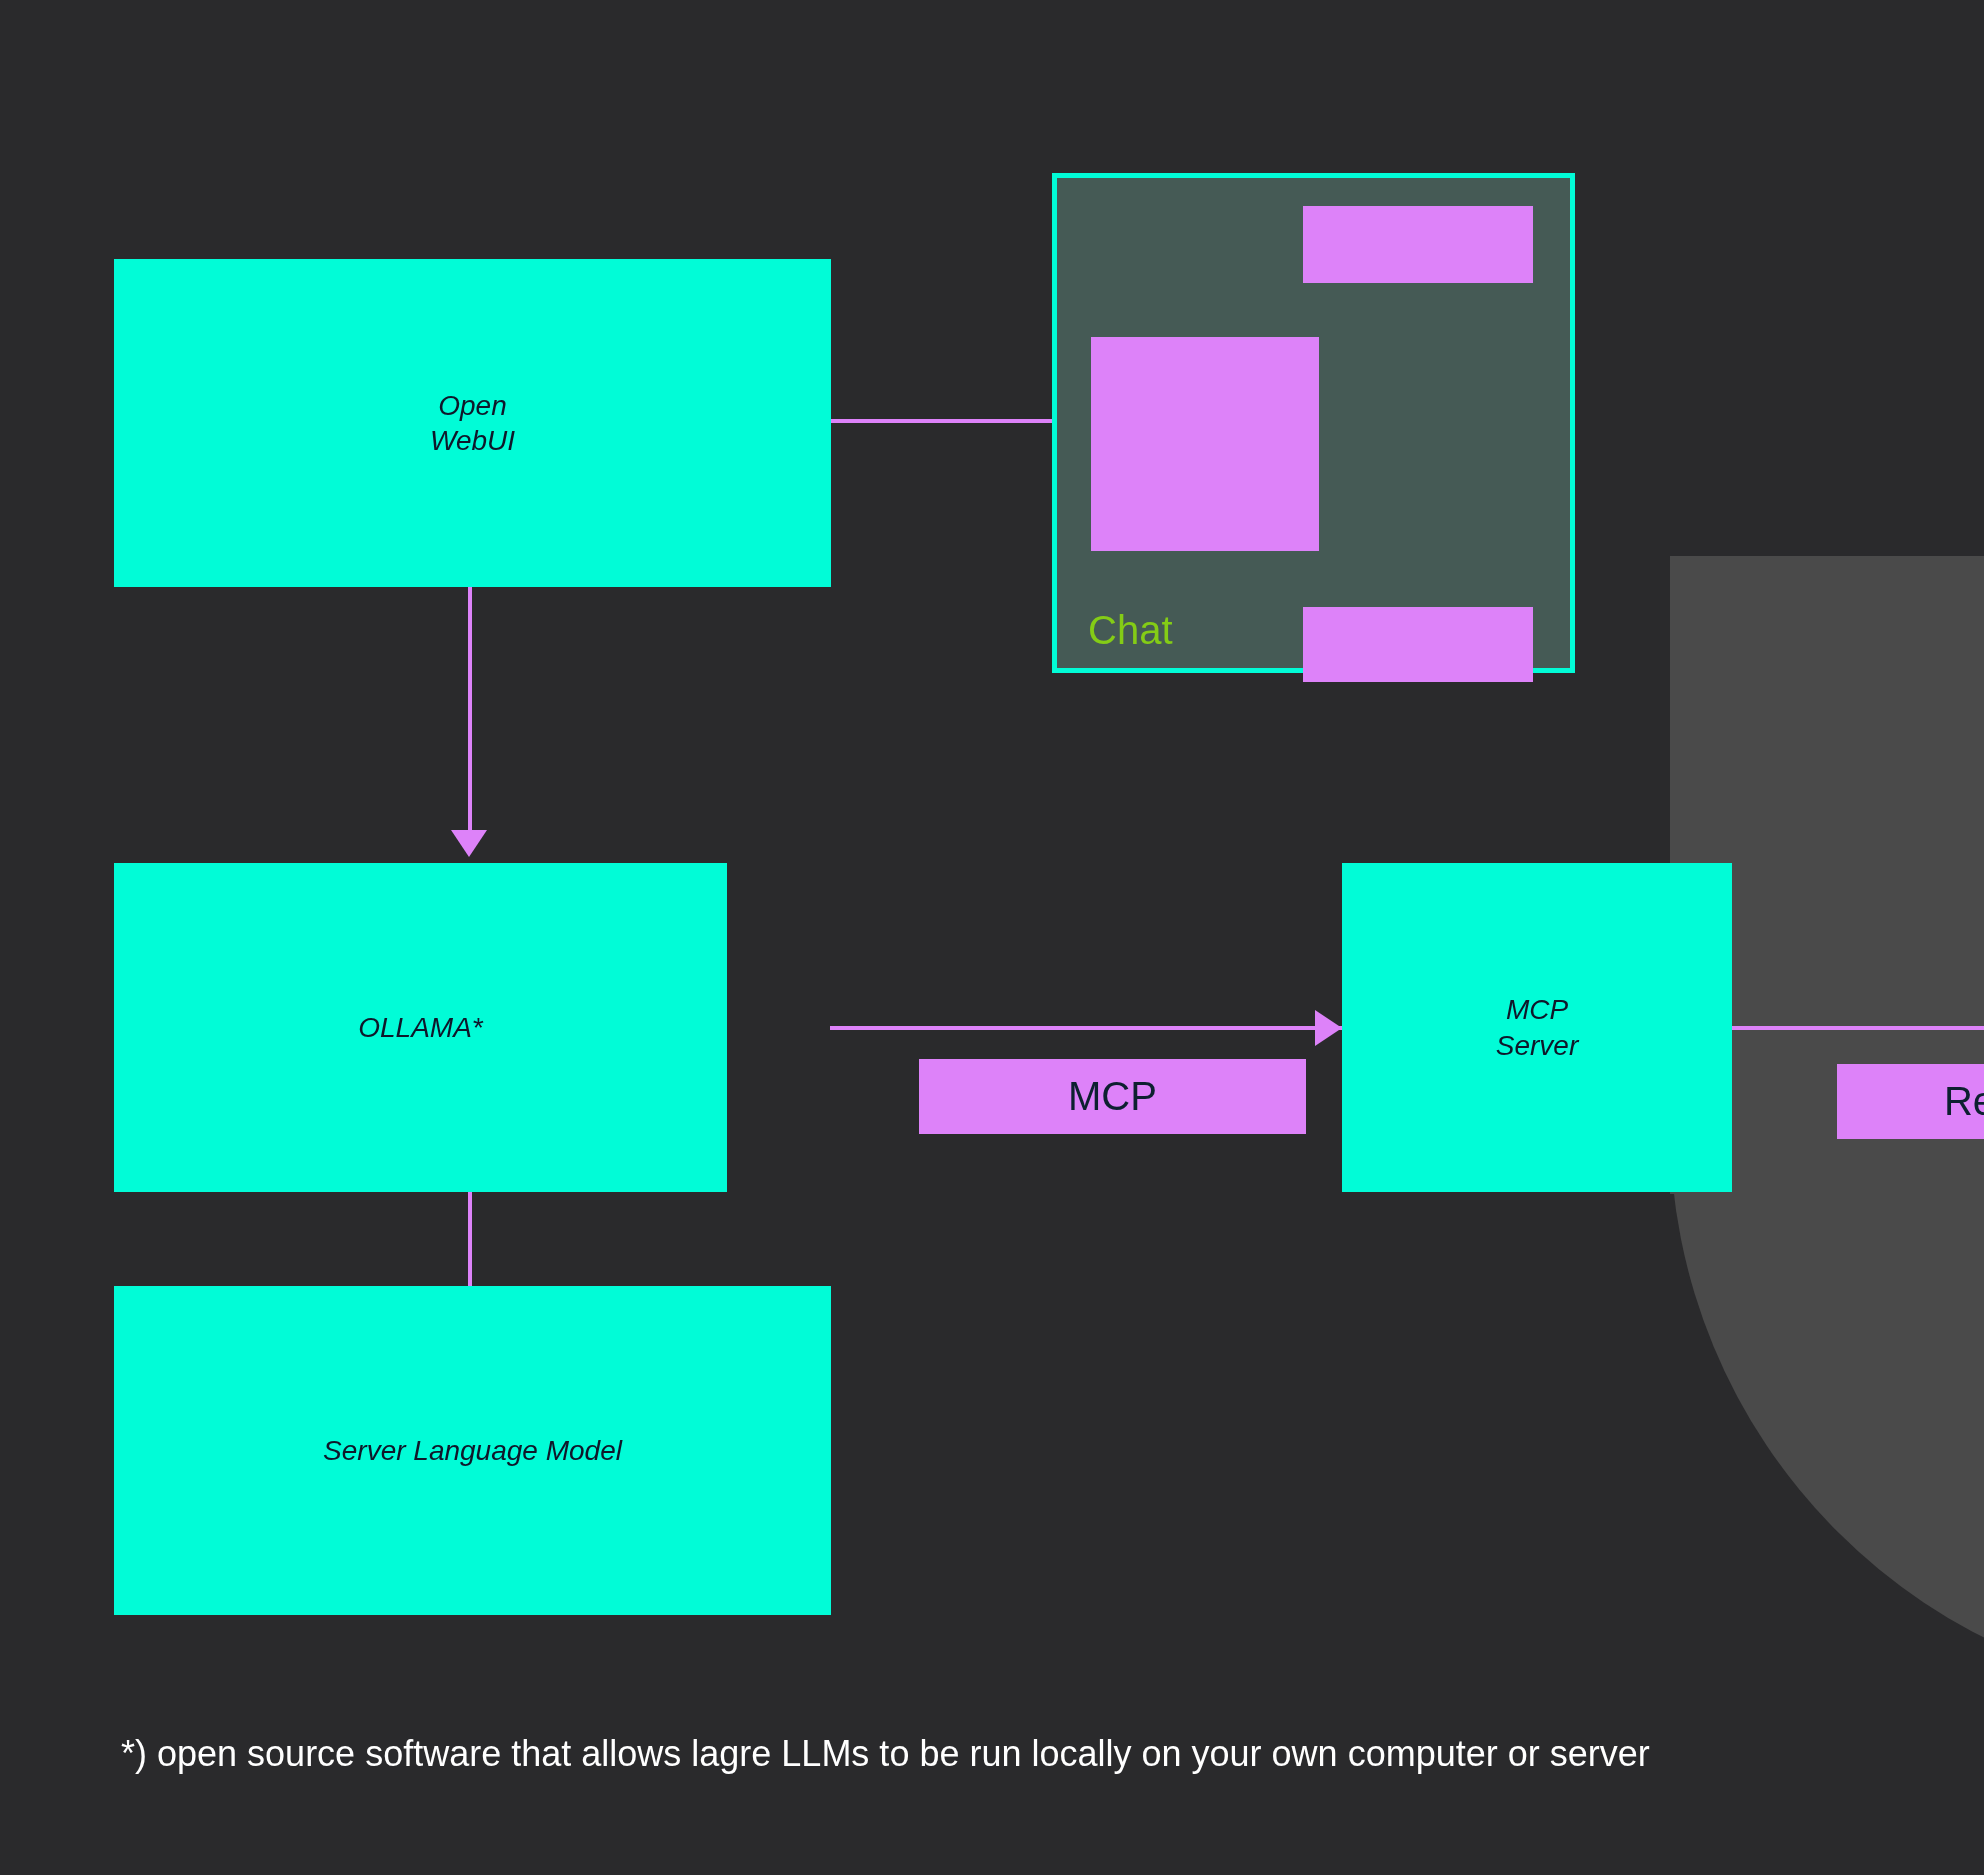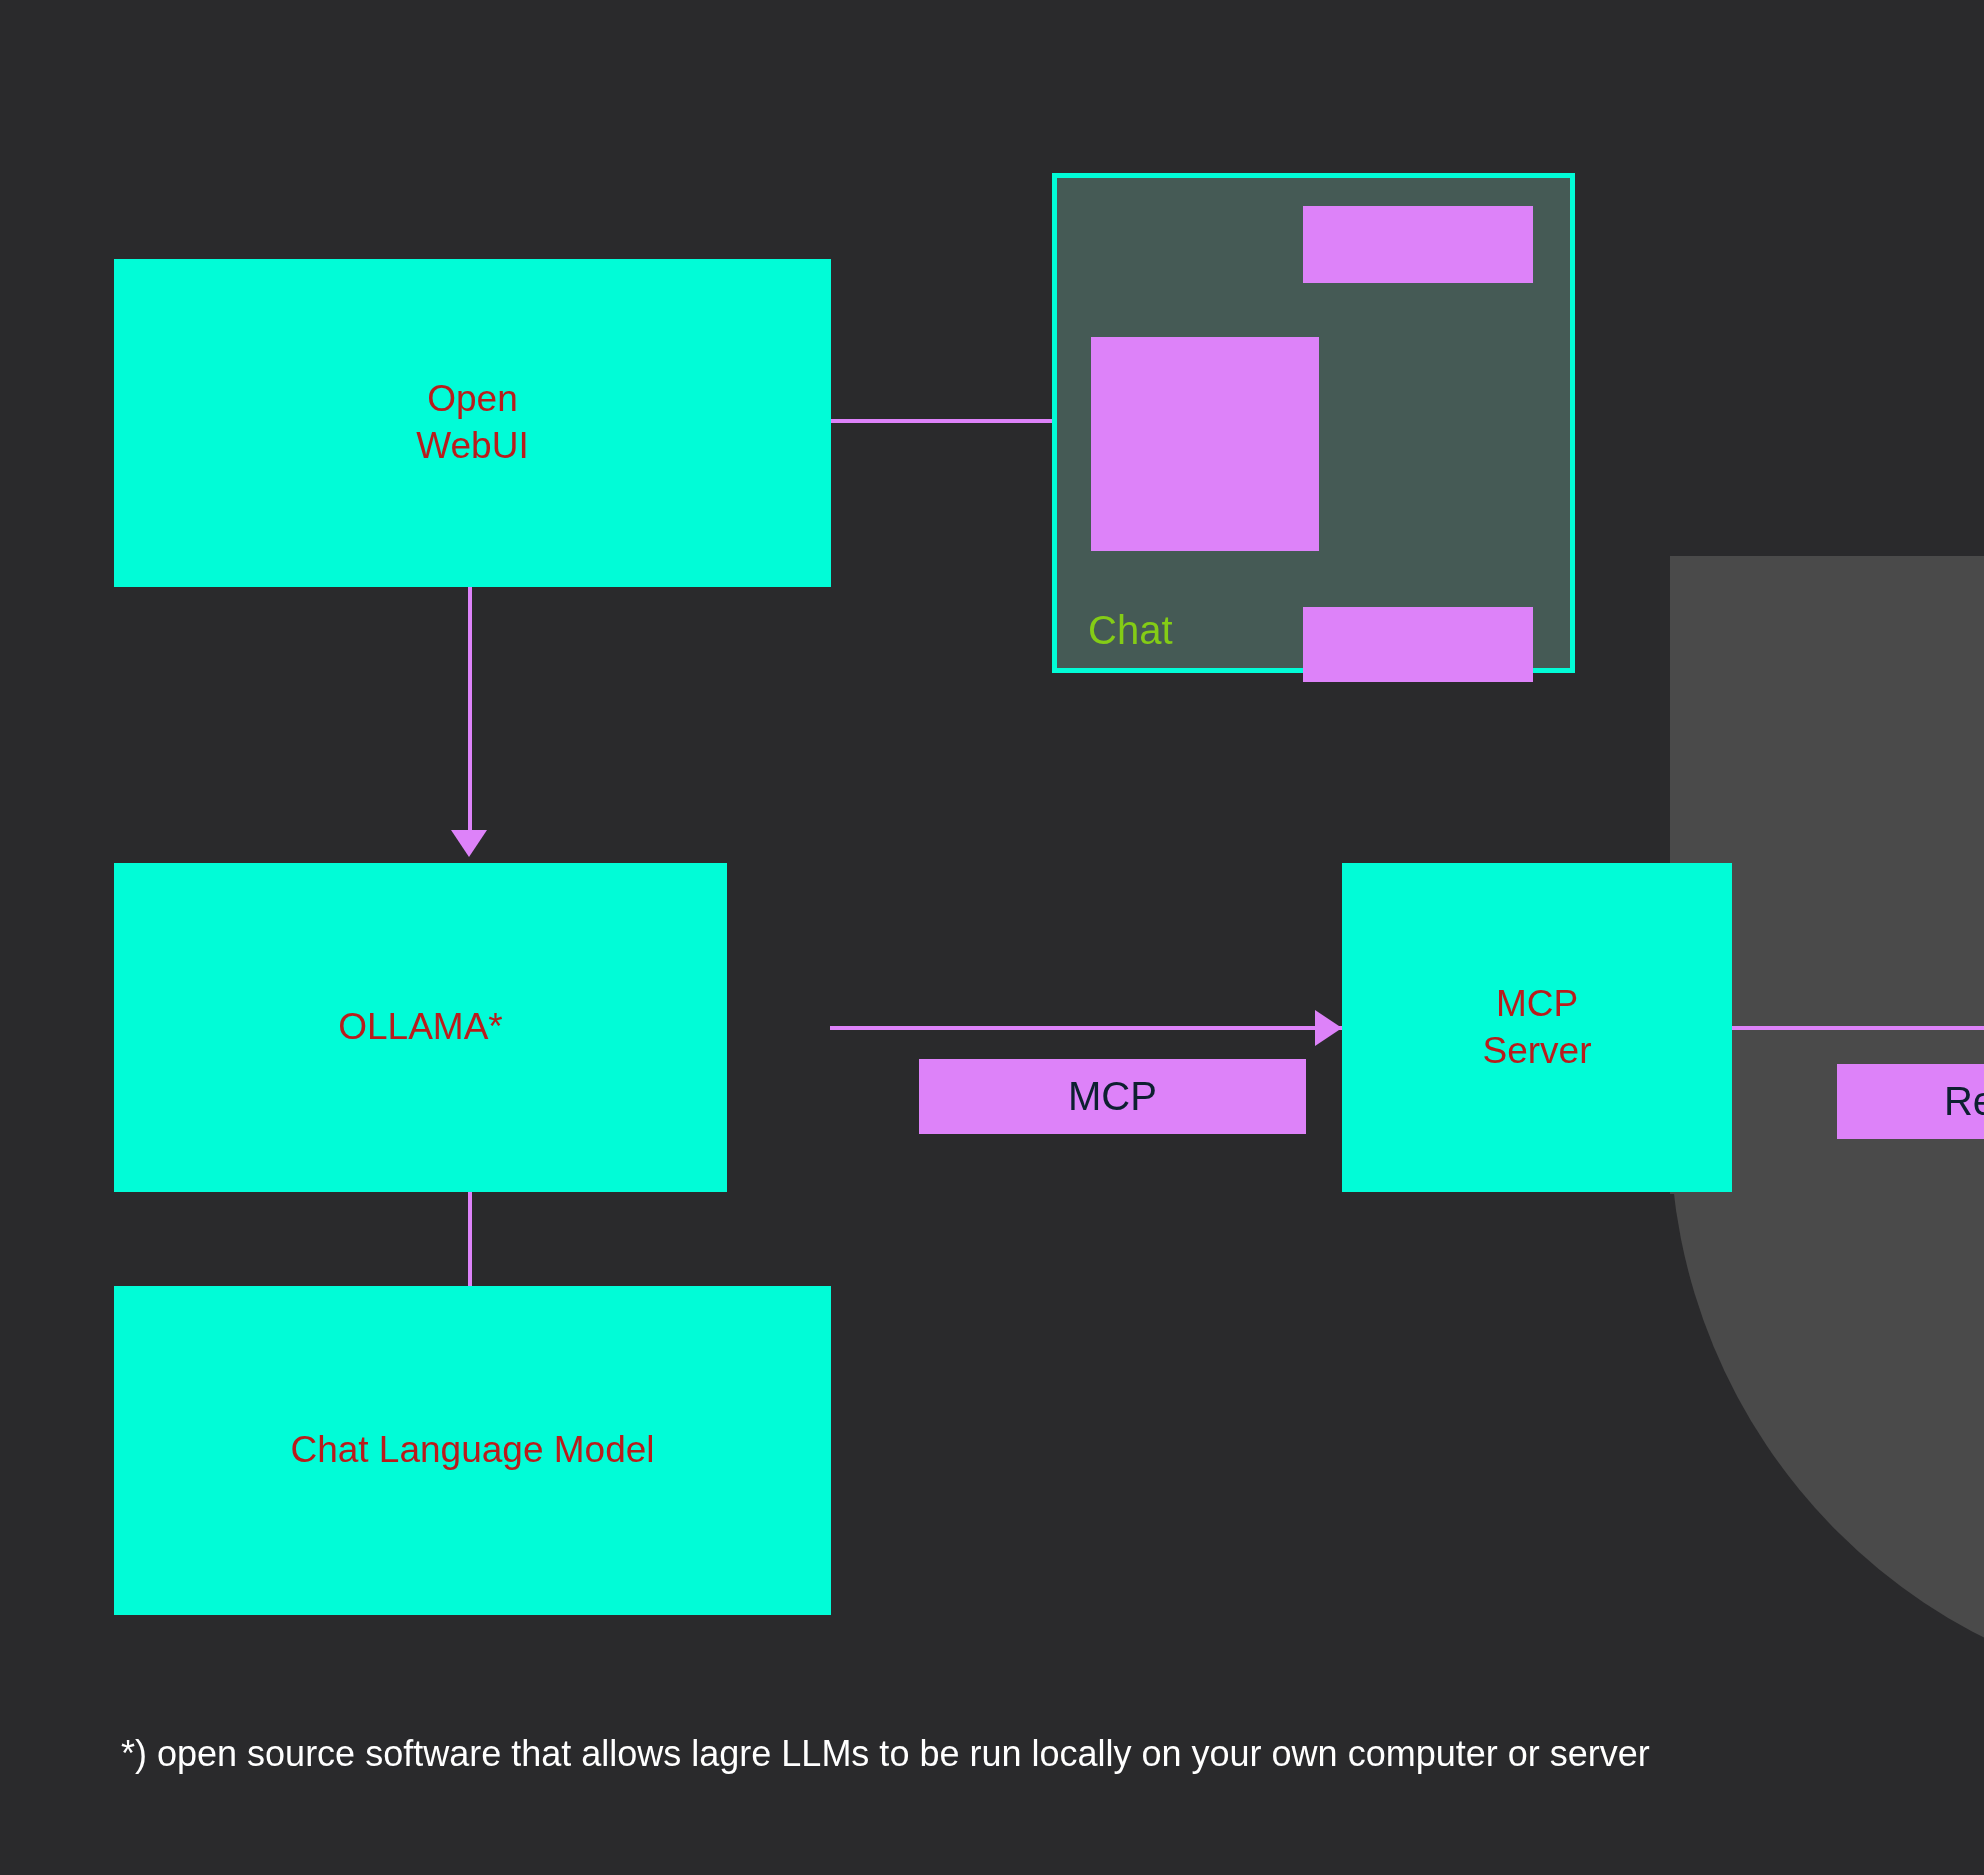--- a/index.html
+++ b/index.html
@@ -44,28 +44,29 @@
   .arrow-right {
     border-top: 18px solid transparent;
     border-bottom: 18px solid transparent;
     border-left: 27px solid #dd82f9;
   }
 
   
   .node {
     position: absolute;
     background: #01fcd7;
-    color: #b91c1c;
+    color: #0f172a;
     display: flex;
     align-items: center;
     justify-content: center;
     text-align: center;
     line-height: 1.26;
-    font-size: 37px;
+    font-size: 28px;
     white-space: pre-line;
+    font-style: italic;
   }
 
   .tag {
     position: absolute;
     background: #dd82f9;
     color: #0d2030;
     display: flex;
     align-items: center;
     justify-content: center;
     font-size: 40px;
@@ -124,21 +125,21 @@
     <div class="chat-bubble" id="chat-bubble-middle"></div>
     <div class="chat-bubble" id="chat-bubble-bottom"></div>
     <div id="chat-label">Chat</div>
   </div>
 
   <div class="node" style="left:114px; top:259px; width:717px; height:328px;">Open
 WebUI</div>
 
   <div class="node" style="left:114px; top:863px; width:613px; height:329px;">OLLAMA*</div>
 
-  <div class="node" style="left:114px; top:1286px; width:717px; height:329px;">Chat Language Model</div>
+  <div class="node" style="left:114px; top:1286px; width:717px; height:329px;">Server Language Model</div>
 
   <div class="node" style="left:1342px; top:863px; width:390px; height:329px;">MCP
 Server</div>
 
   <div class="tag" style="left:919px; top:1059px; width:387px; height:75px;">MCP</div>
 
   <div class="tag" style="left:1837px; top:1064px; width:296px; height:75px;">Rest</div>
 
   <div id="footnote">*) open source software that allows lagre LLMs to be run locally on your own computer or server</div>
 

